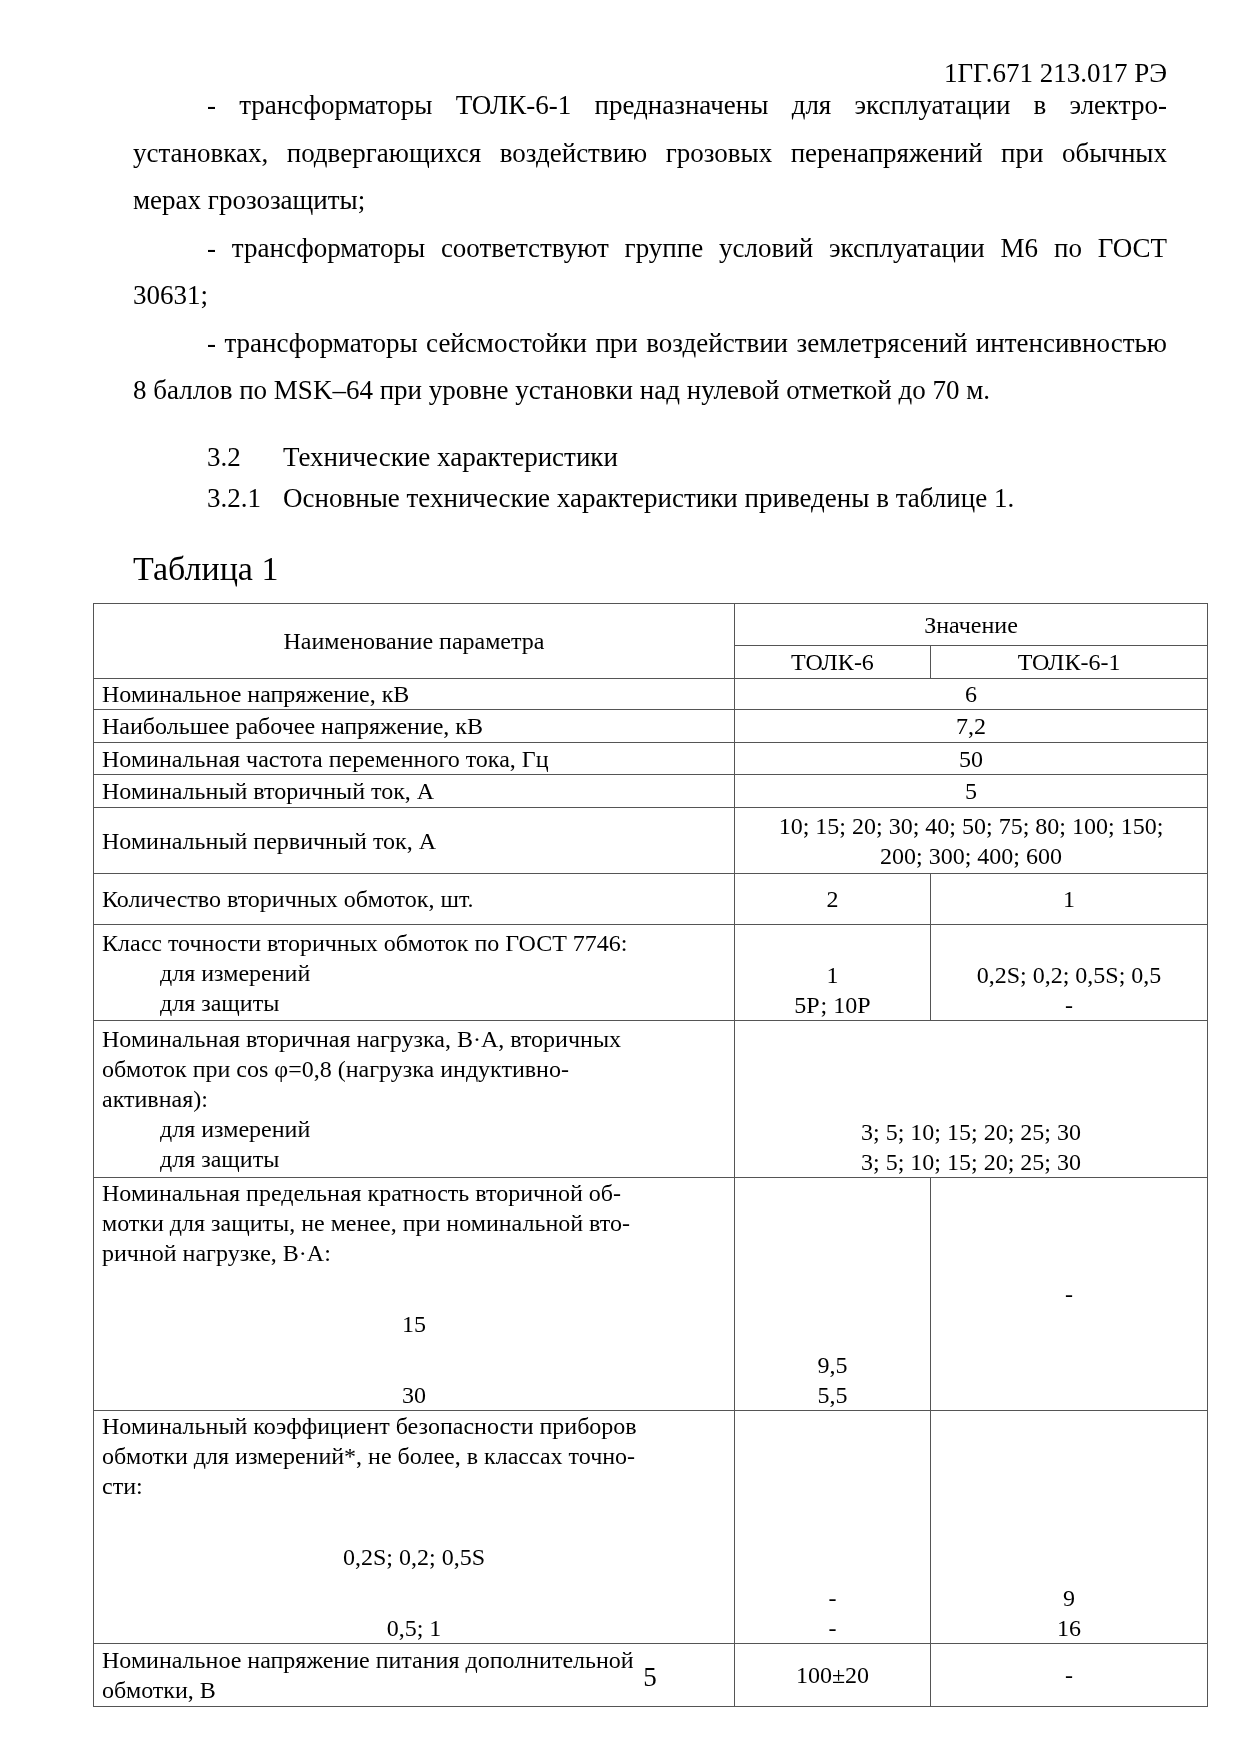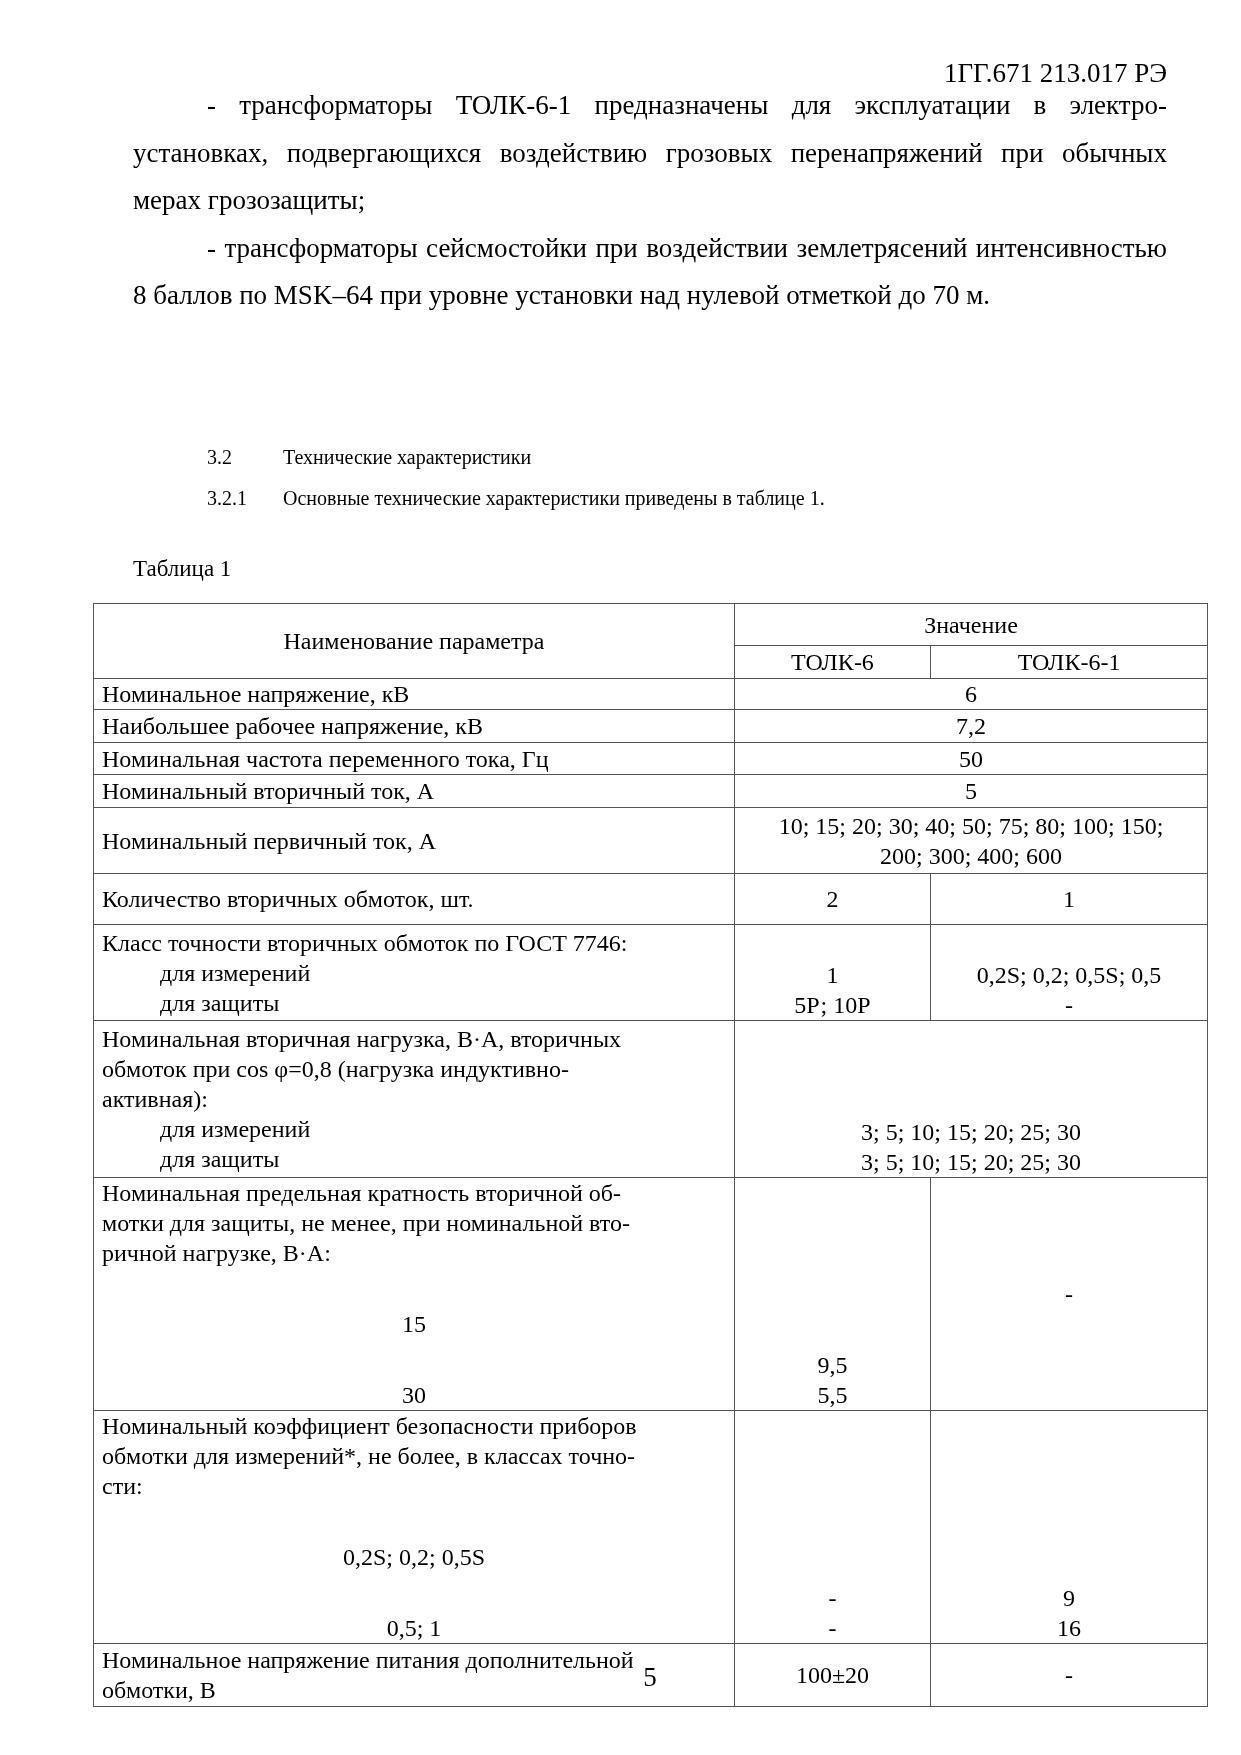--- a/index.html
+++ b/index.html
@@ -12,27 +12,27 @@
     position: absolute; right: 74px; top: 57px;
     font-size: 27px; line-height: 32px;
   }
   .body-text {
     position: absolute; left: 133px; width: 1034px;
     font-size: 27px; line-height: 47.5px;
     text-align: justify;
   }
   .para { margin: 0; text-indent: 74px; }
   .section {
-    position: absolute; left: 207px; font-size: 20px; line-height: 32px;
+    position: absolute; left: 207px; font-size: 27px; line-height: 32px;
     white-space: nowrap;
   }
   .section .num { display: inline-block; width: 76px; }
   .table-caption {
     position: absolute; left: 133px; top: 553px;
-    font-size: 23px; line-height: 32px;
+    font-size: 34px; line-height: 32px;
   }
   table.spec {
     position: absolute; left: 93px; top: 603px; width: 1114px;
     border-collapse: collapse; font-size: 24px; line-height: 30px;
     table-layout: fixed;
   }
   table.spec td, table.spec th {
     border: 1.5px solid #555; padding: 0 8px; vertical-align: middle;
     font-weight: normal;
   }
@@ -47,20 +47,21 @@
     text-align: center; font-size: 27px;
   }
 </style>
 </head>
 <body>
 
 <div class="doc-code">1ГГ.671 213.017 РЭ</div>
 
 <div class="body-text" style="top:82px;">
   <p class="para">- трансформаторы ТОЛК-6-1 предназначены для эксплуатации в электро­установках, подвергающихся воздействию грозовых перенапряжений при обыч­ных мерах грозозащиты;</p>
+  <p class="para">- трансформаторы соответствуют группе условий эксплуатации М6 по ГОСТ 30631;</p>
   <p class="para">- трансформаторы сейсмостойки при воздействии землетрясений интенсивно­стью 8 баллов по MSK–64 при уровне установки над нулевой отметкой до 70 м.</p>
 </div>
 
 <div class="section" style="top:441px;">
   <span class="num">3.2</span><span>Технические характеристики</span>
 </div>
 <div class="section" style="top:482px;">
   <span class="num">3.2.1</span><span>Основные технические характеристики приведены в таблице 1.</span>
 </div>
 

